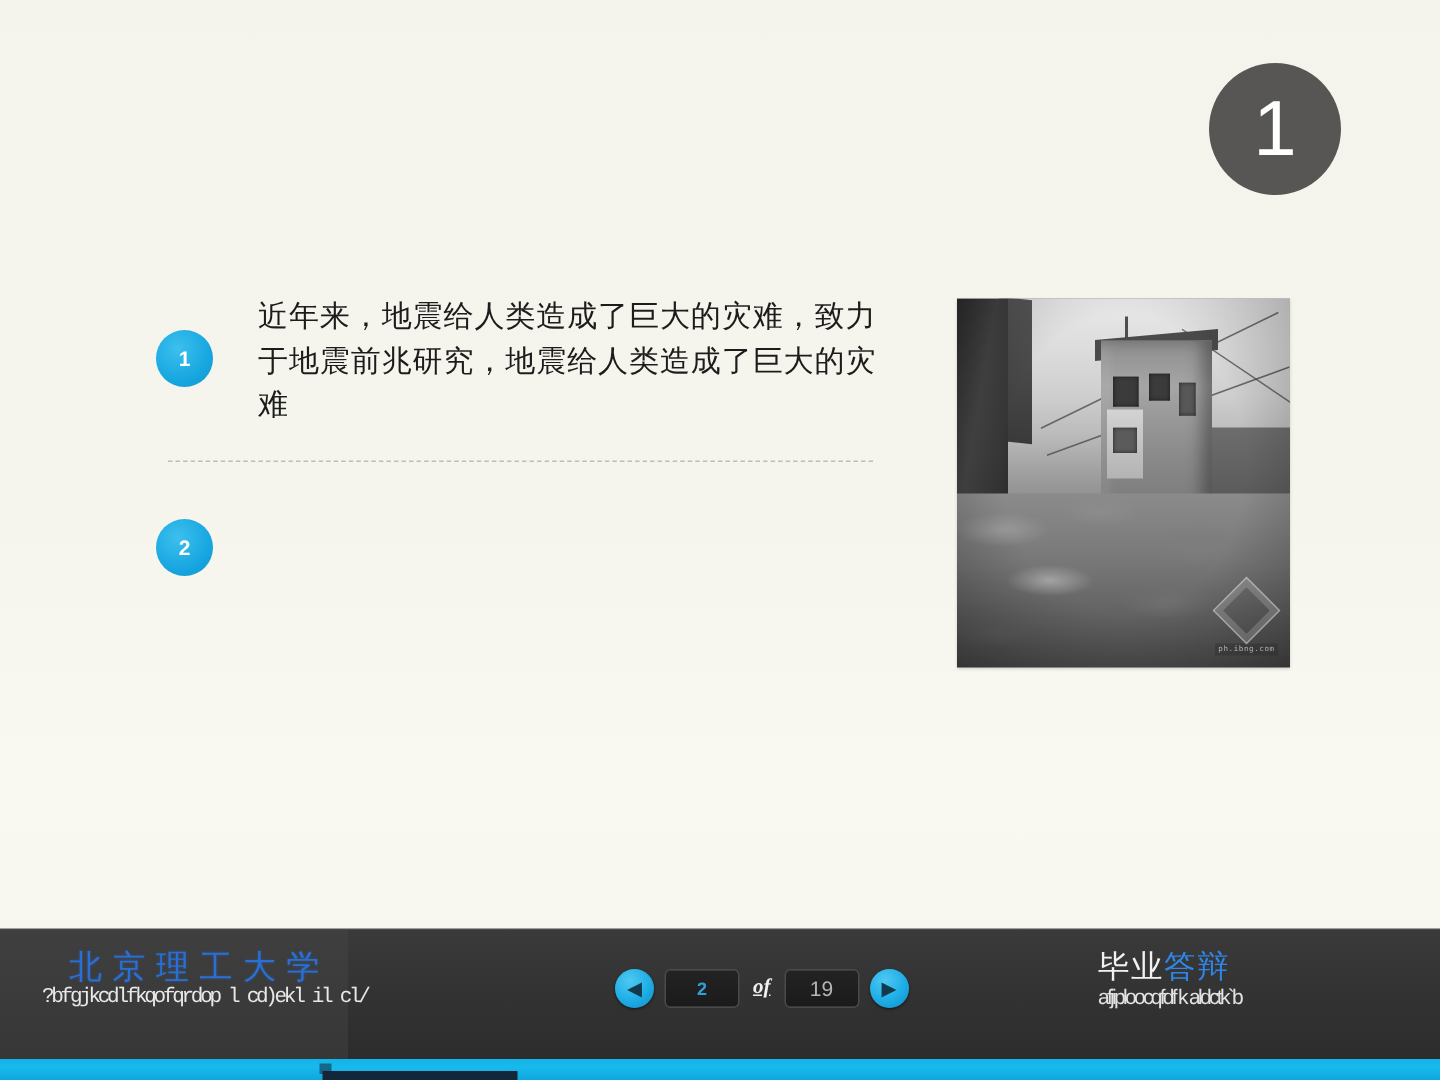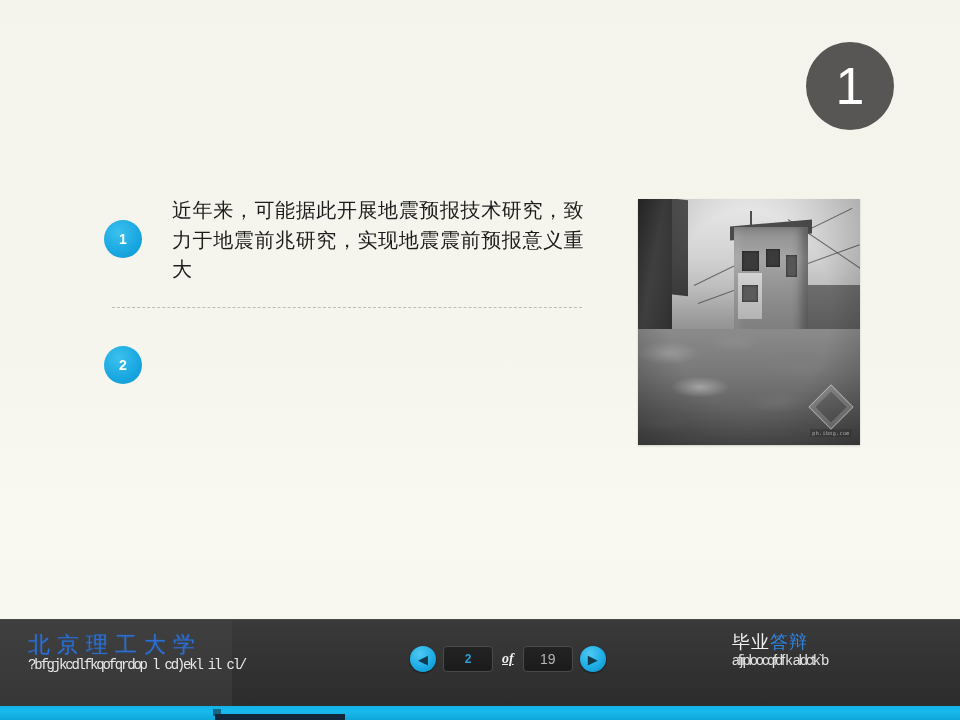--- a/index.html
+++ b/index.html
@@ -257,20 +257,21 @@
     top: 0;
     width: 232px;
     height: 86px;
     background: linear-gradient(180deg, #3f3f3f 0%, #373737 100%);
   }
   .brand {
     position: absolute;
     left: 28px;
     top: 10px;
     width: 210px;
+    text-align: center;
   }
   .brand-cn {
     color: #2a6fd4;
     font-size: 22px;
     letter-spacing: 7px;
     white-space: nowrap;
     text-shadow: 0 0 2px rgba(42,111,212,0.5);
   }
   .brand-en {
     color: #e8e8e8;
@@ -329,21 +330,21 @@
   }
 
   .event {
     position: absolute;
     right: 68px;
     top: 10px;
     text-align: left;
     width: 160px;
   }
   .event-cn {
-    font-size: 18px;
+    font-size: 21px;
     letter-spacing: 1px;
     white-space: nowrap;
   }
   .event-cn .w { color: #f2f2f2; }
   .event-cn .b { color: #2f86e8; }
   .event-en {
     color: #e2e2e2;
     font-size: 14px;
     letter-spacing: -1.8px;
     white-space: nowrap;
@@ -389,21 +390,21 @@
   </div>
 
   <div class="chapter-circle">
     <span>1</span>
   </div>
 
   <div class="bullets">
 
     <div class="bullet bullet-1">
       <div class="bullet-badge">1</div>
-      <div class="bullet-text">近年来，可能据此开展地震预报技术研究，致力于地震前兆研究，实现地震震前预报意义重大</div>
+      <div class="bullet-text">近年来，地震给人类造成了巨大的灾难，致力于地震前兆研究，地震给人类造成了巨大的灾难</div>
     </div>
 
     <div class="divider"></div>
 
     <div class="bullet bullet-2">
       <div class="bullet-badge">2</div>
     </div>
 
   </div>
 

